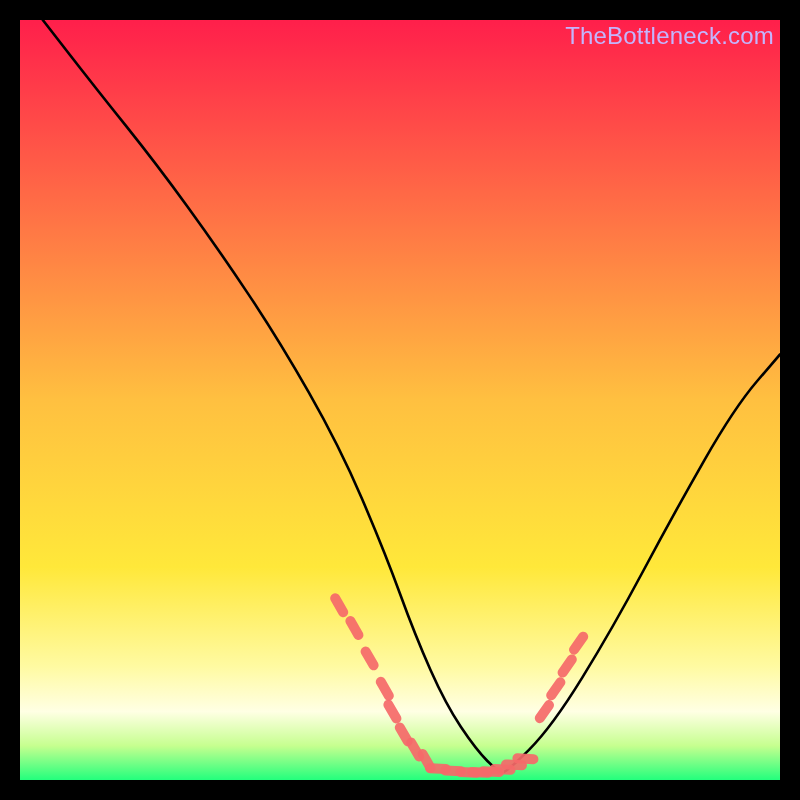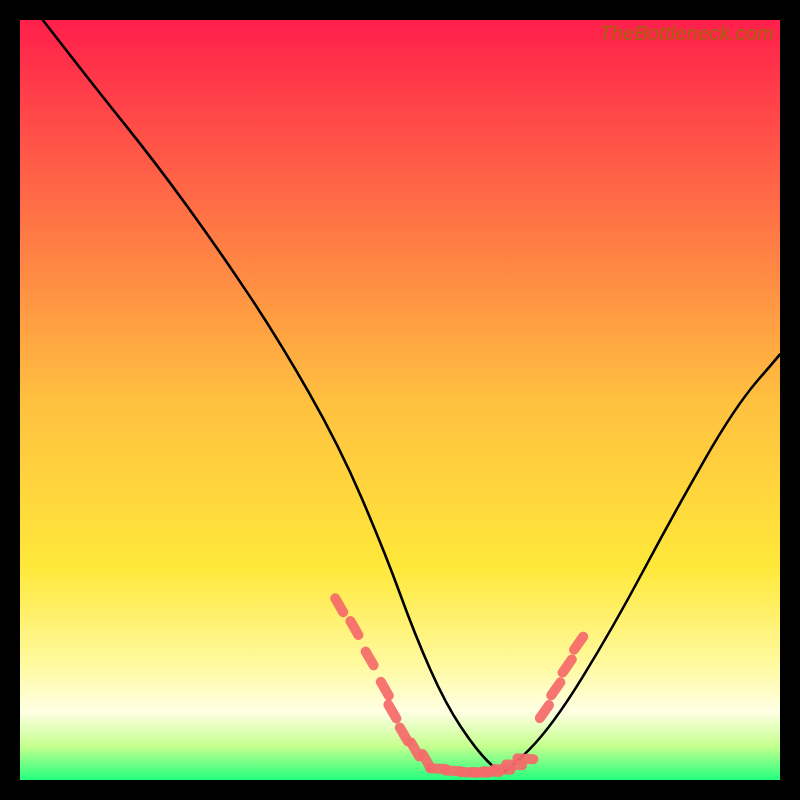--- a/index.html
+++ b/index.html
@@ -22,25 +22,24 @@
     position: absolute;
     left: 0;
     top: 0;
     width: 100%;
     height: 100%;
   }
   .watermark {
     position: absolute;
     top: 2px;
     right: 6px;
-    color: #a16207;
-    font-size: 20px;
+    color: #c4b5fd;
+    font-size: 24px;
     font-weight: 500;
     letter-spacing: 0.2px;
-    font-style: italic;
   }
   svg.curve {
     position: absolute;
     left: 0;
     top: 0;
     width: 100%;
     height: 100%;
   }
 </style>
 </head>

